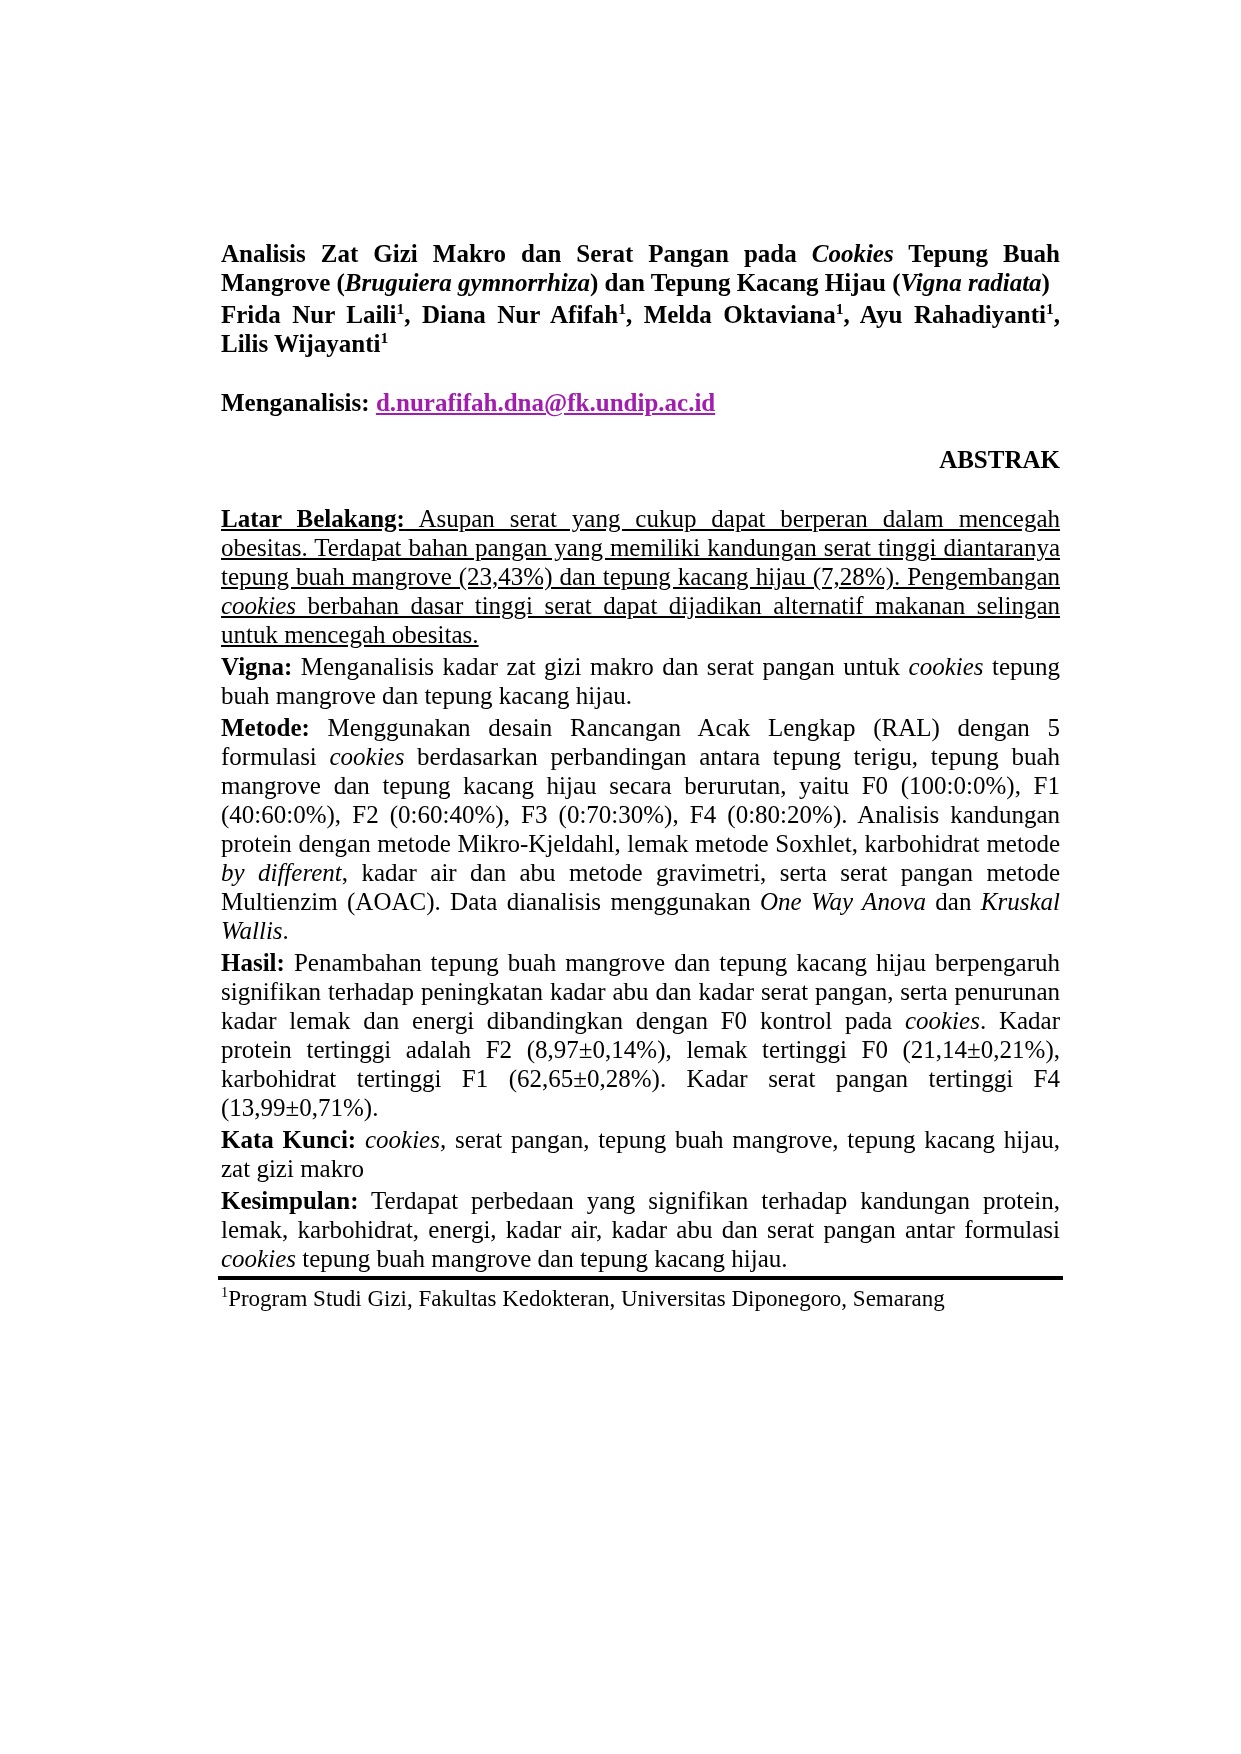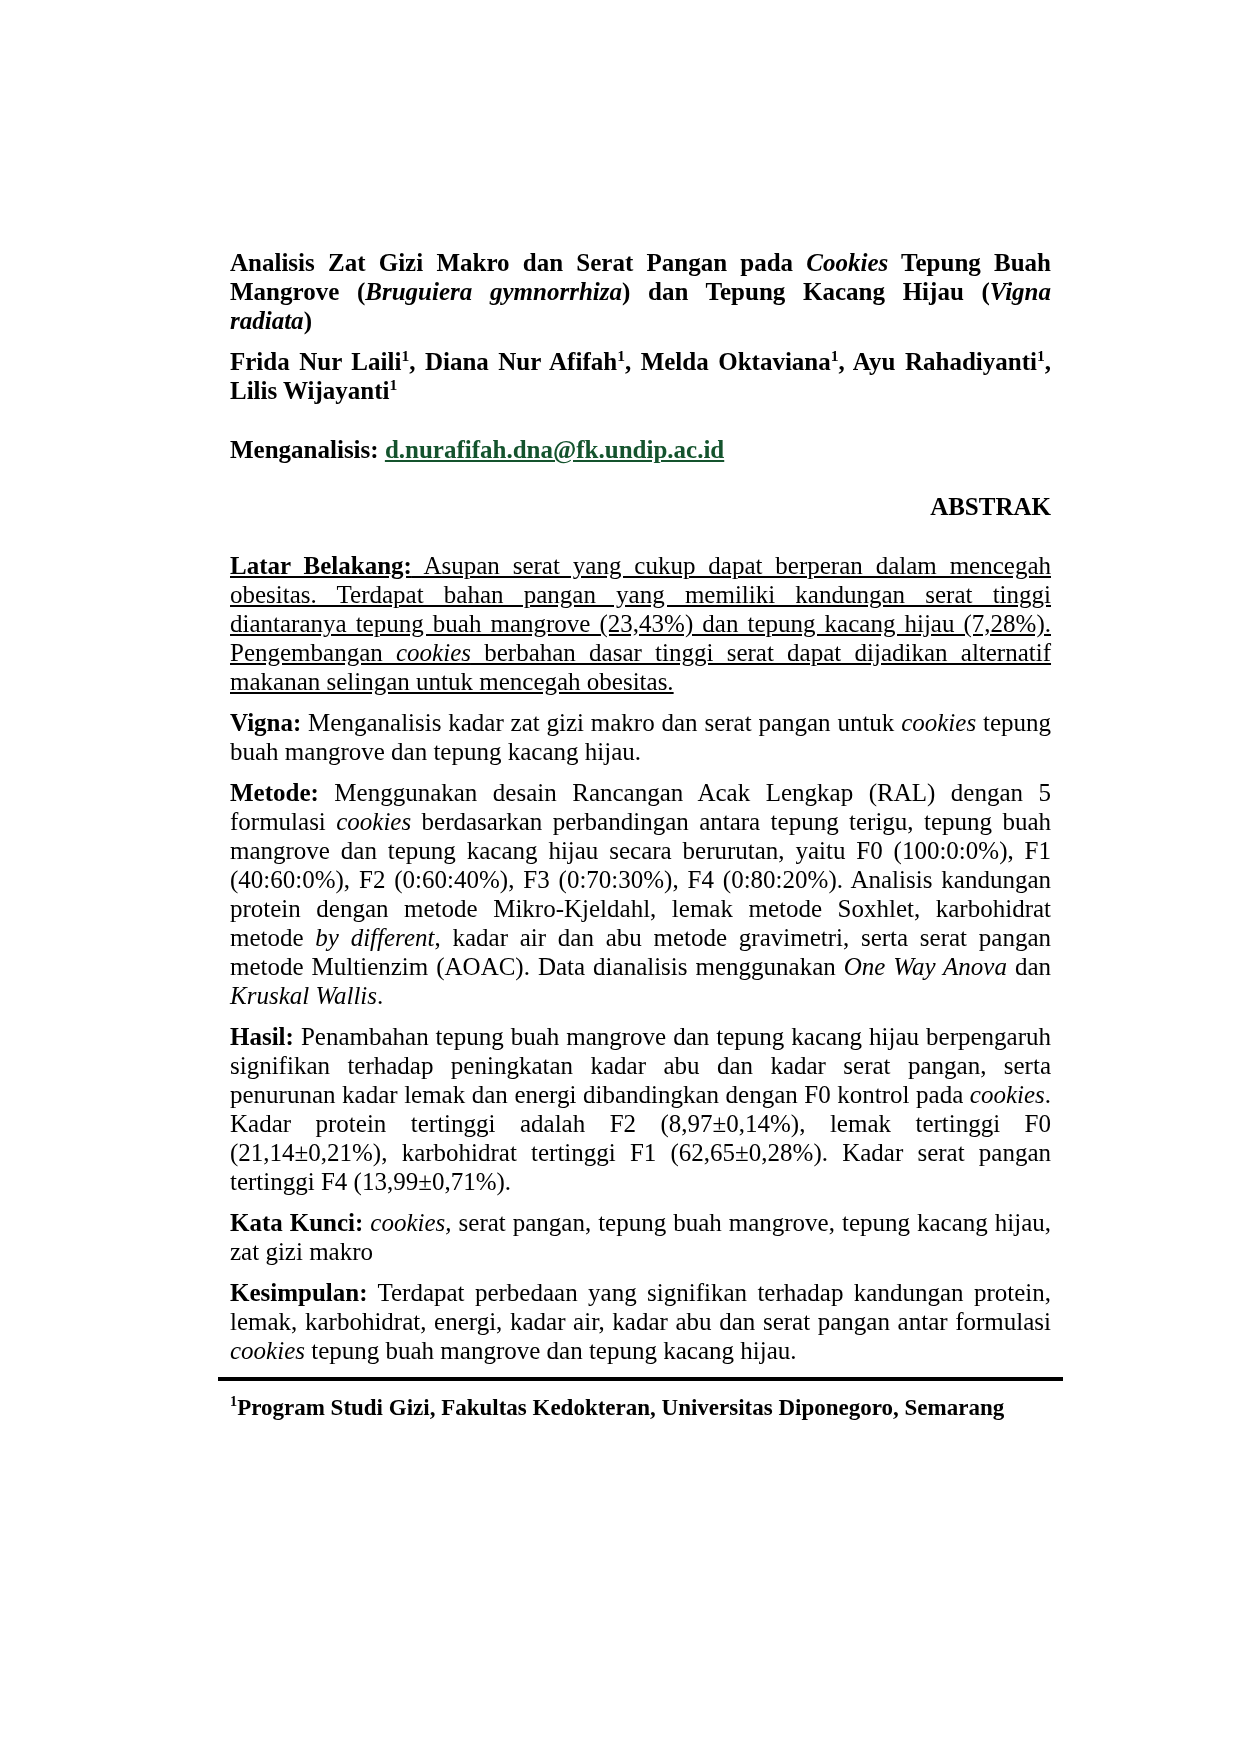--- a/index.html
+++ b/index.html
@@ -18,21 +18,21 @@
   }
   .content {
     position: absolute;
     left: 218px;
     top: 236px;
     width: 845px;
     font-size: 25px;
     line-height: 29px;
     text-align: justify;
   }
-  p { margin: 12px; }
+  p { margin: 3px; }
   sup {
     font-size: 0.62em;
     line-height: 0;
     vertical-align: super;
   }
   .title { font-weight: bold; }
   .authors { font-weight: bold; }
   .correspondence {
     margin-top: 30px;
     text-align: left;
@@ -52,34 +52,33 @@
   .divider {
     height: 4px;
     background: #000000;
     margin-top: 3px;
   }
   .footer {
     margin-top: 4px;
     font-size: 23px;
     line-height: 29px;
     text-align: left;
-    font-weight: bold;
   }
 </style>
 </head>
 <body>
 
 <div class="page">
   <div class="content">
 
     <p class="title"><span style="font-weight: bold;">Analisis Zat Gizi Makro dan Serat Pangan pada </span><span style="font-weight: bold; font-style: italic;">Cookies</span><span style="font-weight: bold;"> Tepung Buah Mangrove (</span><span style="font-weight: bold; font-style: italic;">Bruguiera gymnorrhiza</span><span style="font-weight: bold;">) dan Tepung Kacang Hijau (</span><span style="font-weight: bold; font-style: italic;">Vigna radiata</span><span style="font-weight: bold;">)</span></p>
 
     <p class="authors"><span style="font-weight: bold;">Frida Nur Laili</span><sup style="font-weight: bold;">1</sup><span style="font-weight: bold;">, Diana Nur Afifah</span><sup style="font-weight: bold;">1</sup><span style="font-weight: bold;">, Melda Oktaviana</span><sup style="font-weight: bold;">1</sup><span style="font-weight: bold;">, Ayu Rahadiyanti</span><sup style="font-weight: bold;">1</sup><span style="font-weight: bold;">, Lilis Wijayanti</span><sup style="font-weight: bold;">1</sup></p>
 
-    <p class="correspondence"><strong>Menganalisis: </strong><a class="hyperlink" style="color: #14532d;">d.nurafifah.dna@fk.undip.ac.id</a></p>
+    <p class="correspondence"><strong>Menganalisis: </strong><a class="hyperlink" style="color: #a21caf;">d.nurafifah.dna@fk.undip.ac.id</a></p>
 
     <p class="abstract-heading">ABSTRAK</p>
 
     <p class="abstract-body"><span style="font-weight: bold;">Latar Belakang:</span><span> Asupan serat yang cukup dapat berperan dalam mencegah obesitas. Terdapat bahan pangan yang memiliki kandungan serat tinggi diantaranya tepung buah mangrove (23,43%) dan tepung kacang hijau (7,28%). Pengembangan </span><span style="font-style: italic;">cookies</span><span> berbahan dasar tinggi serat dapat dijadikan alternatif makanan selingan untuk mencegah obesitas.</span></p>
 
     <p><span style="font-weight: bold;">Vigna:</span><span> Menganalisis kadar zat gizi makro dan serat pangan untuk </span><span style="font-style: italic;">cookies</span><span> tepung buah mangrove dan tepung kacang hijau.</span></p>
 
     <p><span style="font-weight: bold;">Metode:</span><span> Menggunakan desain Rancangan Acak Lengkap (RAL) dengan 5 formulasi </span><span style="font-style: italic;">cookies</span><span> berdasarkan perbandingan antara tepung terigu, tepung buah mangrove dan tepung kacang hijau secara berurutan, yaitu F0 (100:0:0%), F1 (40:60:0%), F2 (0:60:40%), F3 (0:70:30%), F4 (0:80:20%). Analisis kandungan protein dengan metode Mikro-Kjeldahl, lemak metode Soxhlet, karbohidrat metode </span><span style="font-style: italic;">by different</span><span>, kadar air dan abu metode gravimetri, serta serat pangan metode Multienzim (AOAC). Data dianalisis menggunakan </span><span style="font-style: italic;">One Way Anova</span><span> dan </span><span style="font-style: italic;">Kruskal Wallis</span><span>.</span></p>
 
     <p><span style="font-weight: bold;">Hasil:</span><span> Penambahan tepung buah mangrove dan tepung kacang hijau berpengaruh signifikan terhadap peningkatan kadar abu dan kadar serat pangan, serta penurunan kadar lemak dan energi dibandingkan dengan F0 kontrol pada </span><span style="font-style: italic;">cookies</span><span>. Kadar protein tertinggi adalah F2 (8,97±0,14%), lemak tertinggi F0 (21,14±0,21%), karbohidrat tertinggi F1 (62,65±0,28%). Kadar serat pangan tertinggi F4 (13,99±0,71%).</span></p>

